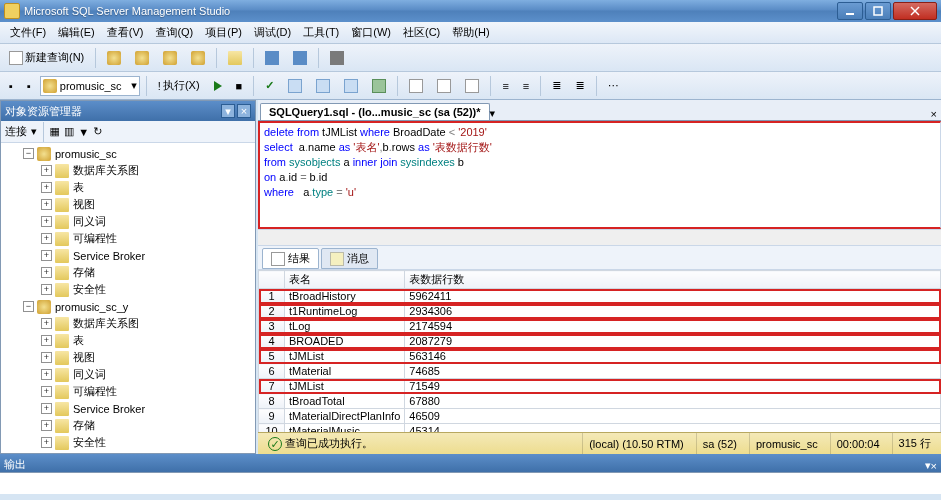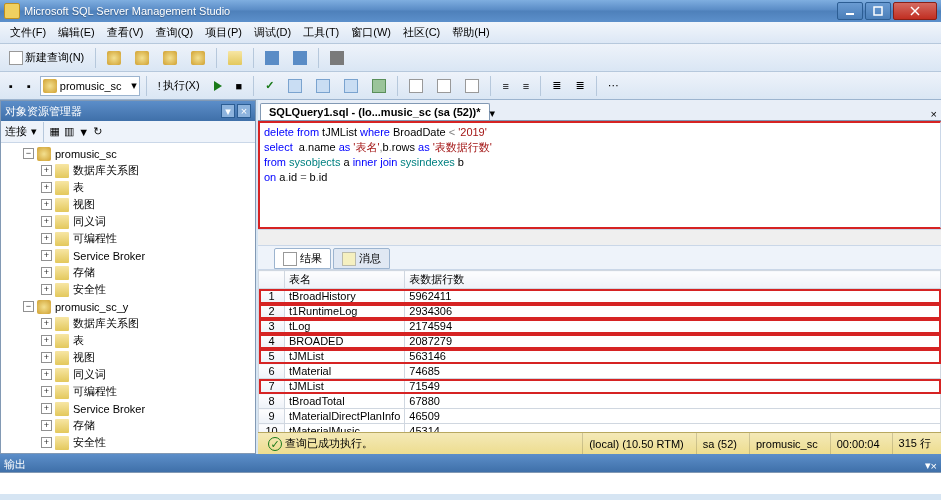--- a/index.html
+++ b/index.html
@@ -37,21 +37,21 @@
 .tree-node .label{padding:0 1px;}
 .ind1{padding-left:22px;} .ind2{padding-left:40px;}
 .main{flex:1;display:flex;flex-direction:column;margin-left:2px;}
 .doc-tab{height:21px;background:#e8eef7;display:flex;align-items:flex-end;border-bottom:1px solid #8299b4;}
 .doc-tab .tab{background:#fff;border:1px solid #8299b4;border-bottom:none;padding:2px 8px;font-weight:bold;border-radius:2px 2px 0 0;margin-left:2px;}
 .doc-tab .closex{margin-left:auto;margin-right:4px;}
 .doc-tab .ddx{margin-right:4px;}
 .sql-pane{background:#ffffff;border:2px solid #d62323;border-right:1px solid #cad7e8;padding:2px 4px;font-family:Consolas,"Courier New",monospace;font-size:12px;line-height:15px;height:108px;overflow:hidden;}
 .kw{color:#0000ff;} .str{color:#a31515;} .sys{color:#008080;} .cmt{color:#008000;} .op{color:#808080;}
 .sql-scroll{height:17px;background:#efefef;border-top:1px solid #cad7e8;border-bottom:1px solid #cad7e8;}
-.res-tabs{height:24px;background:#eef3fa;display:flex;align-items:flex-end;padding:0 16px;gap:2px;border-bottom:1px solid #cad7e8;}
+.res-tabs{height:24px;background:#eef3fa;display:flex;align-items:flex-end;padding:0 4px;gap:2px;border-bottom:1px solid #cad7e8;}
 .res-tabs .rtab{border:1px solid #9cb4cf;background:#fff;padding:2px 8px;display:flex;align-items:center;gap:3px;border-radius:2px 2px 0 0;}
 .res-tabs .rtab.inactive{background:#e0e8f3;margin-top:18px;}
 .grid-wrap{flex:1;background:#fff;overflow:auto;position:relative;}
 table.grid{border-collapse:collapse;width:100%;}
 table.grid th,table.grid td{border:1px solid #d0d7e0;padding:1px 4px;text-align:left;height:15px;font-size:11px;background:#fff;}
 table.grid th{background:linear-gradient(#fdfdfe,#eef2f8);font-weight:normal;}
 table.grid td.rownum{background:linear-gradient(#fdfdfe,#eef2f8);width:26px;text-align:center;}
 .statusbar{height:22px;background:linear-gradient(#f4e9b8,#eddd8f);display:flex;align-items:center;padding:0 4px;gap:6px;border-top:1px solid #b8a860;}
 .statusbar .cell{border-left:1px solid rgba(0,0,0,.15);padding:0 6px;height:100%;display:flex;align-items:center;}
 .statusbar .cell:first-child{border-left:none;}
@@ -304,20 +304,21 @@
     <div class="doc-tab">
       <div class="tab"><span>SQLQuery1.sql - (lo...music_sc (sa (52))*</span></div>
       <div class="ddx">▾</div>
       <div class="closex">×</div>
     </div>
     <div class="sql-pane">
 <div class="sqltxt"><span class="kw">delete</span><span class="kw"> from</span><span> tJMList </span><span class="kw">where</span><span> BroadDate </span><span class="op">&lt;</span><span class="str"> '2019'</span></div>
 <div class="sqltxt"><span class="kw">select</span><span>  a</span><span class="op">.</span><span>name </span><span class="kw">as</span><span class="str"> '表名'</span><span class="op">,</span><span>b</span><span class="op">.</span><span>rows </span><span class="kw">as</span><span class="str"> '表数据行数'</span></div>
 <div class="sqltxt"><span class="kw">from</span><span class="sys"> sysobjects</span><span> a </span><span class="kw">inner</span><span class="kw"> join</span><span class="sys"> sysindexes</span><span> b</span></div>
 <div class="sqltxt"><span class="kw">on</span><span> a</span><span class="op">.</span><span>id </span><span class="op">=</span><span> b</span><span class="op">.</span><span>id</span></div>
+<div class="sqltxt"><span class="kw">where</span><span>   a</span><span class="op">.</span><span class="sys">type</span><span class="op"> = </span><span class="str">'u'</span></div>
 
     </div>
     <div class="sql-scroll"></div>
 
     <div class="res-tabs">
       <div class="rtab">
           <span class="ico" style="background:#fff;border:1px solid #999;"></span>
           <span>结果</span>
         </div>
       <div class="rtab inactive">

